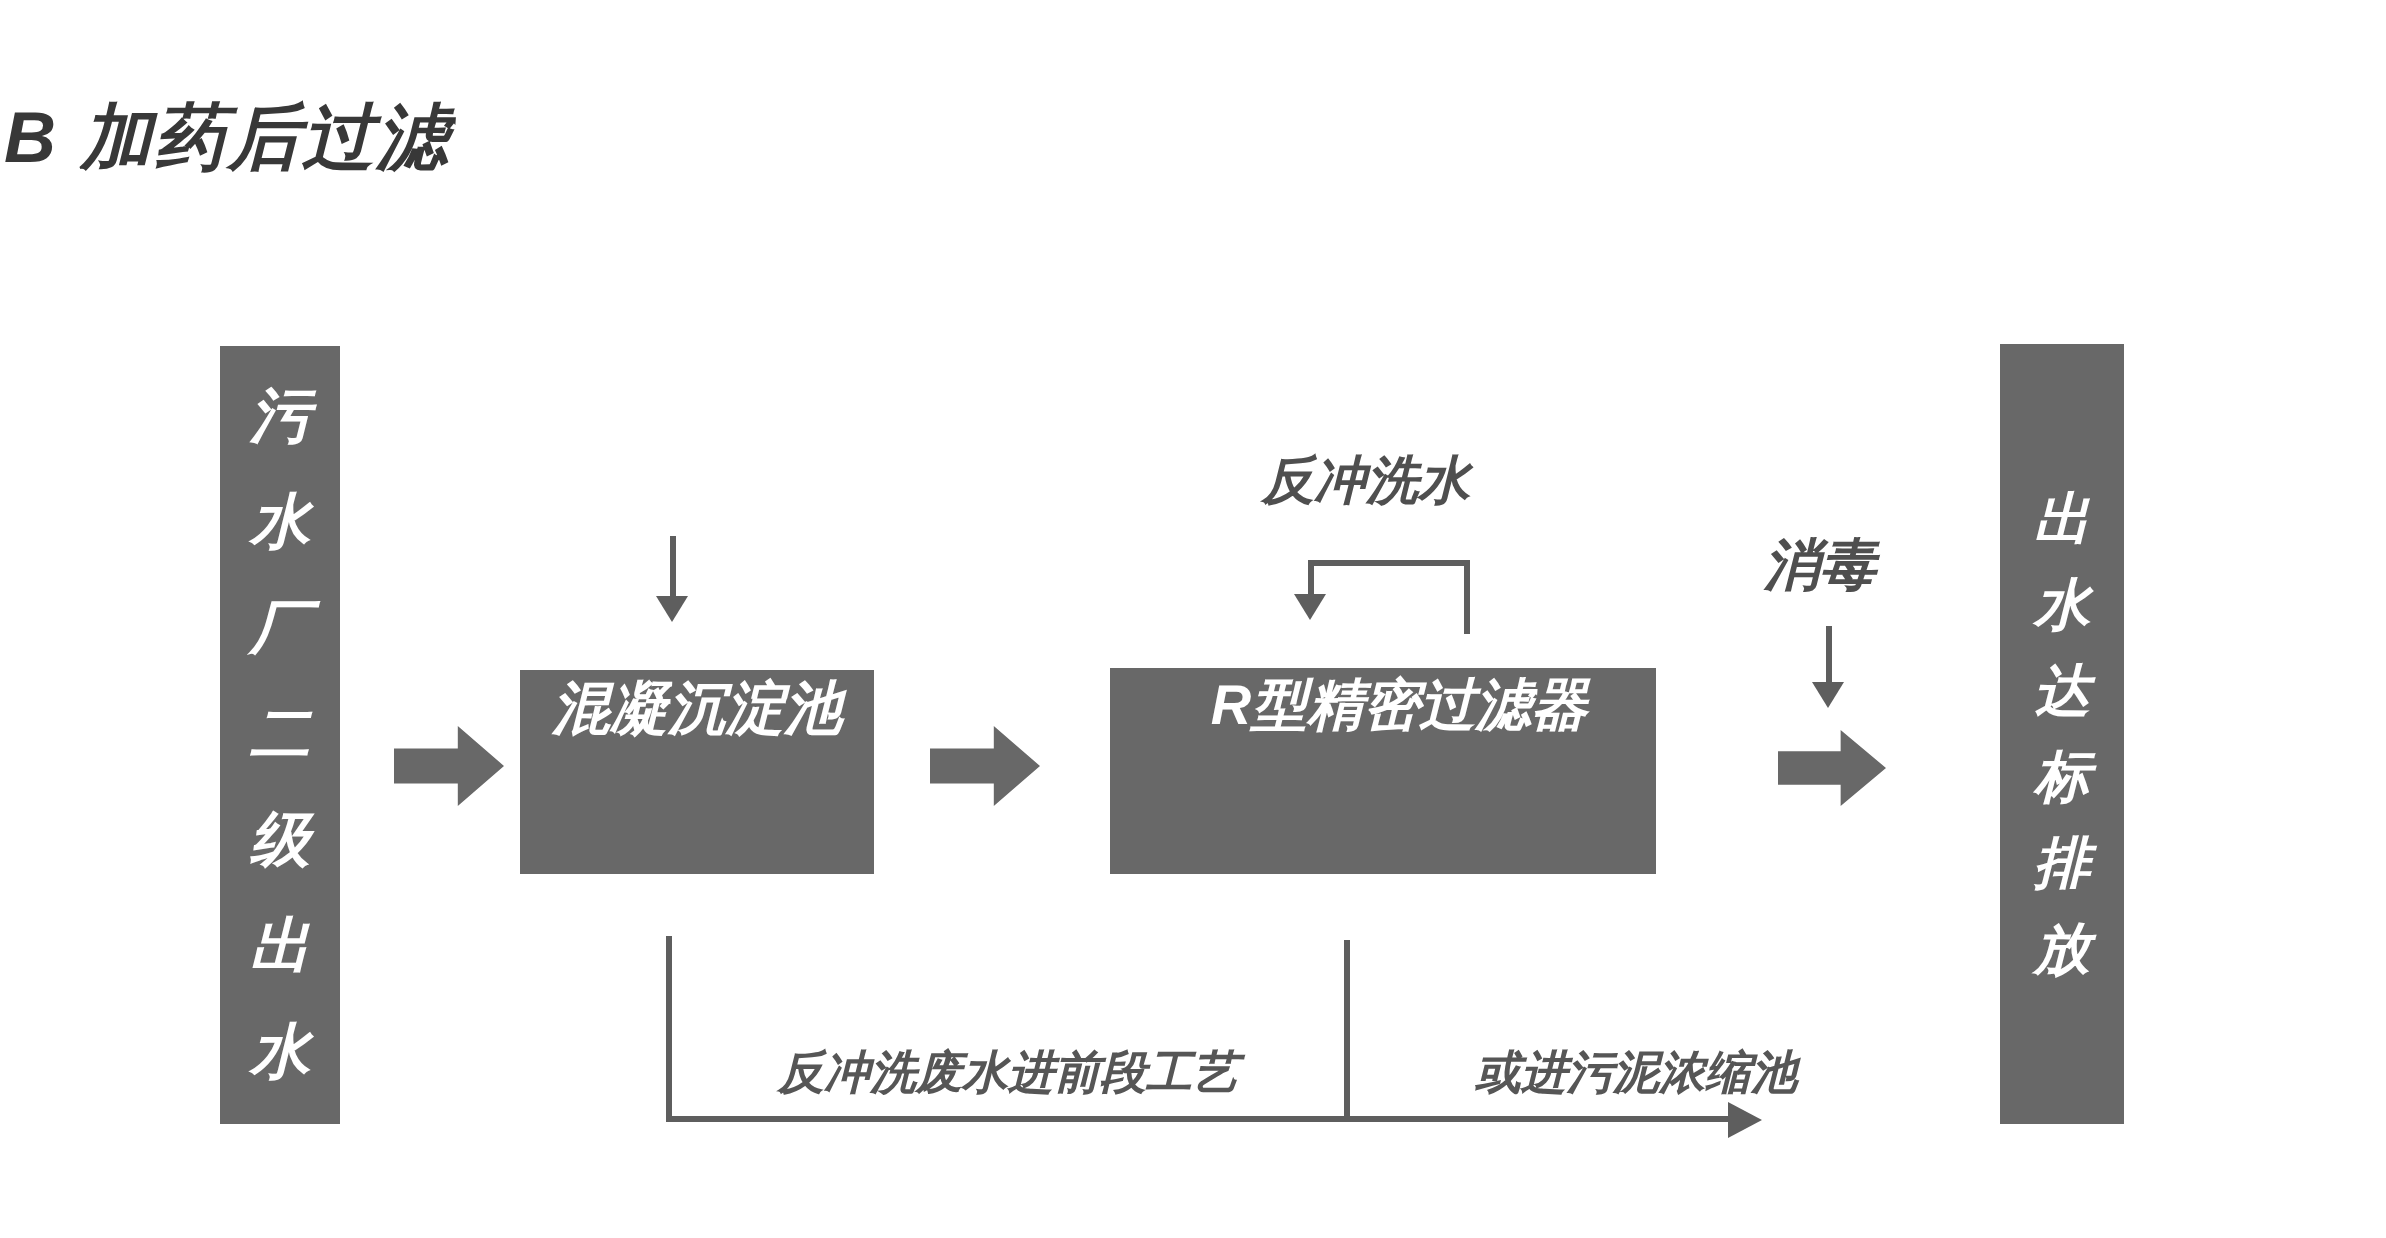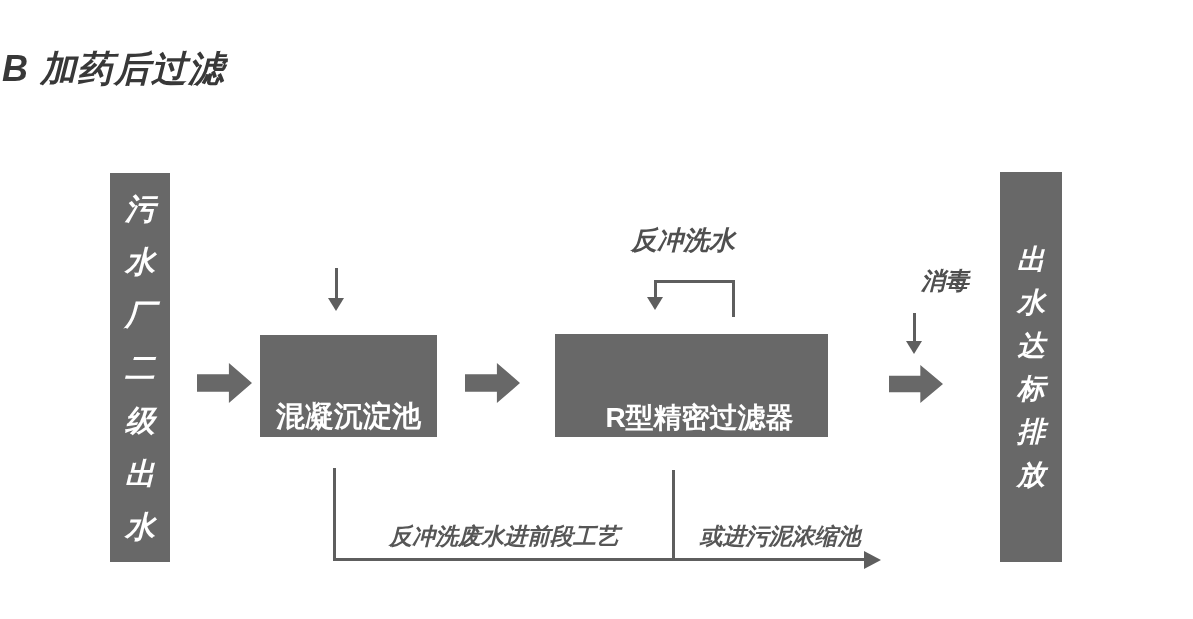--- a/index.html
+++ b/index.html
@@ -43,24 +43,25 @@
   .vtext span { display: block; line-height: 1; }
   .vbar.source { left: 110px; top: 173px; width: 60px; height: 389px; }
   .vbar.source .vtext { font-size: 30px; gap: 23px; }
   .vbar.outfall { left: 1000px; top: 172px; width: 62px; height: 390px; }
   .vbar.outfall .vtext { font-size: 28px; gap: 15px; }
   
   .pbox {
     position: absolute;
     background: var(--node-fill, #686868);
     display: flex;
-    align-items: flex-end;
+    align-items: flex-start;
     justify-content: center;
     color: var(--node-text, #ffffff);
     font-weight: bold;
+    font-style: italic;
     box-sizing: border-box;
     white-space: nowrap;
   }
   .pbox.tank { left: 260px; top: 335px; width: 177px; height: 102px; font-size: 29px; }
   .pbox.filter { left: 555px; top: 334px; width: 273px; height: 103px; font-size: 28px; padding-left: 16px; }
   
   .block-arrow {
     position: absolute;
     background: var(--node-fill, #686868);
     clip-path: polygon(0% 28%, 58% 28%, 58% 0%, 100% 50%, 58% 100%, 58% 72%, 0% 72%);
@@ -91,23 +92,23 @@
   .ann {
     position: absolute;
     font-weight: bold;
     font-style: italic;
     color: var(--label-text, #4f4f4f);
     white-space: nowrap;
     line-height: 1.1;
   }
   .ann.coagulant { left: 276px; top: 226px; font-size: 30px; }
   .ann.backwash  { left: 631px; top: 226px; font-size: 26px; }
-  .ann.disinfect { left: 882px; top: 268px; font-size: 24px; margin-left: 39px; }
+  .ann.disinfect { left: 882px; top: 268px; font-size: 28px; }
   .ann.drain-front  { left: 334px; top: 524px; width: 340px; text-align: center; font-size: 23px; color: var(--drain-label-text, #565656); font-style: italic; }
-  .ann.drain-sludge { left: 674px; top: 524px; width: 212px; text-align: center; font-size: 23px; color: var(--drain-label-text, #565656); }
+  .ann.drain-sludge { left: 712px; top: 524px; width: 212px; text-align: center; font-size: 23px; color: var(--drain-label-text, #565656); }
 </style>
 </head>
 <body>
 
 <div class="canvas" style="--node-fill: #686868; --node-text: #ffffff; --connector: #5e5e5e; --label-text: #4f4f4f; --drain-label-text: #565656; --title-text: #383838; --background: #ffffff;">
 
   <h1 class="title">B 加药后过滤</h1>
 
   <div class="vbar source">
     <div class="vtext">

